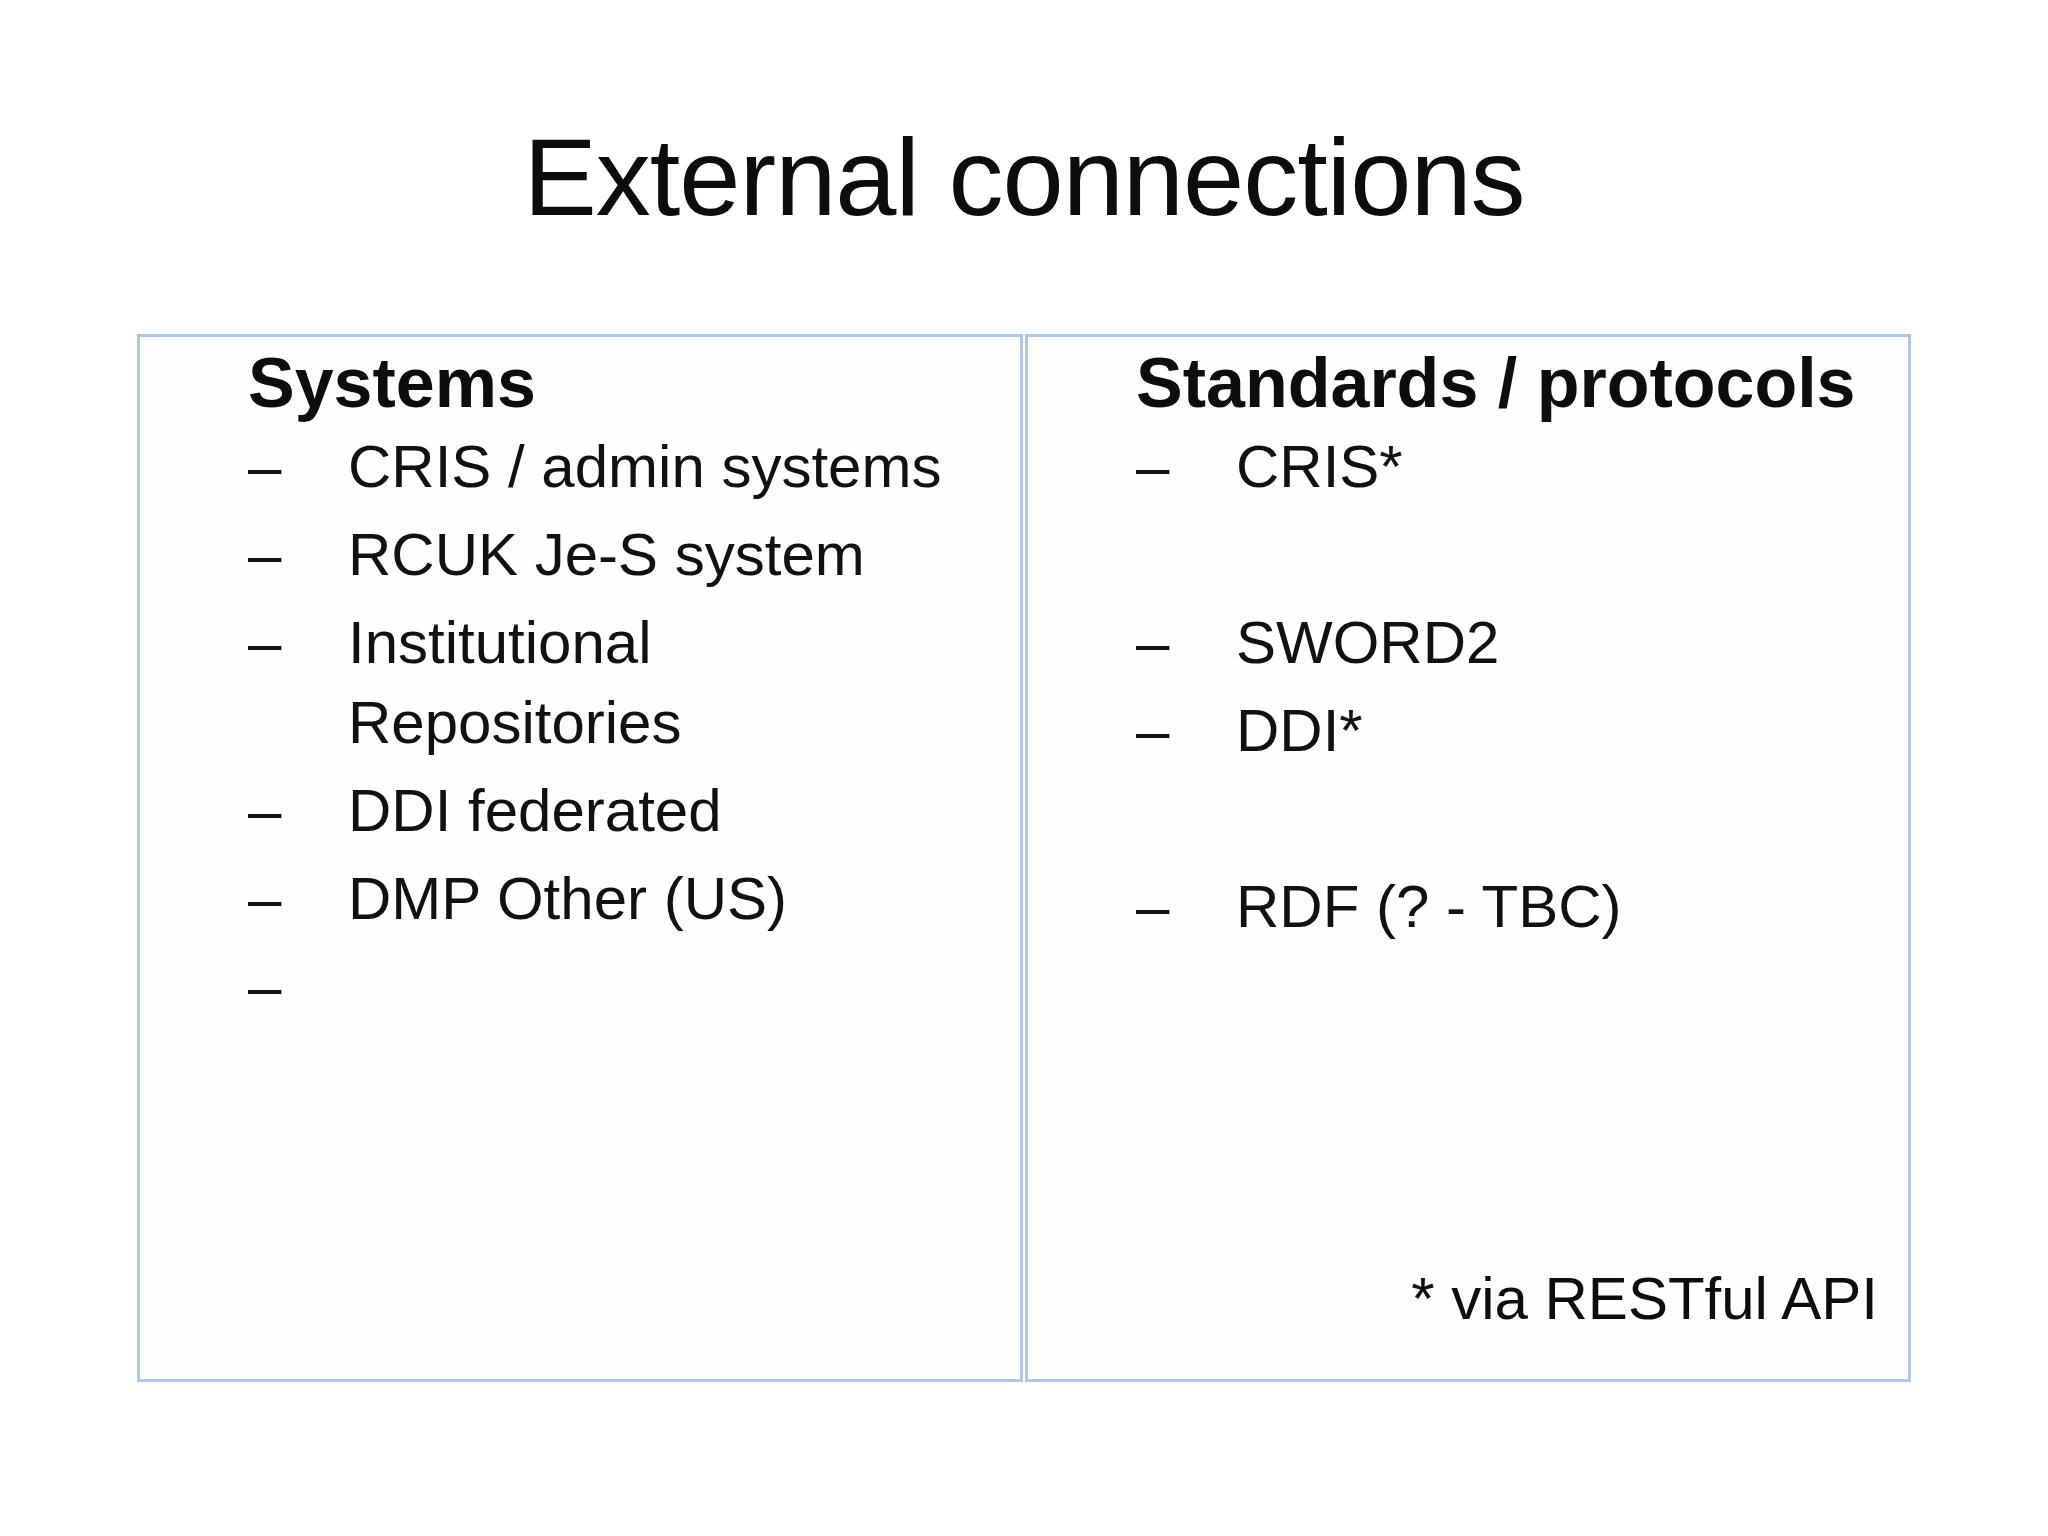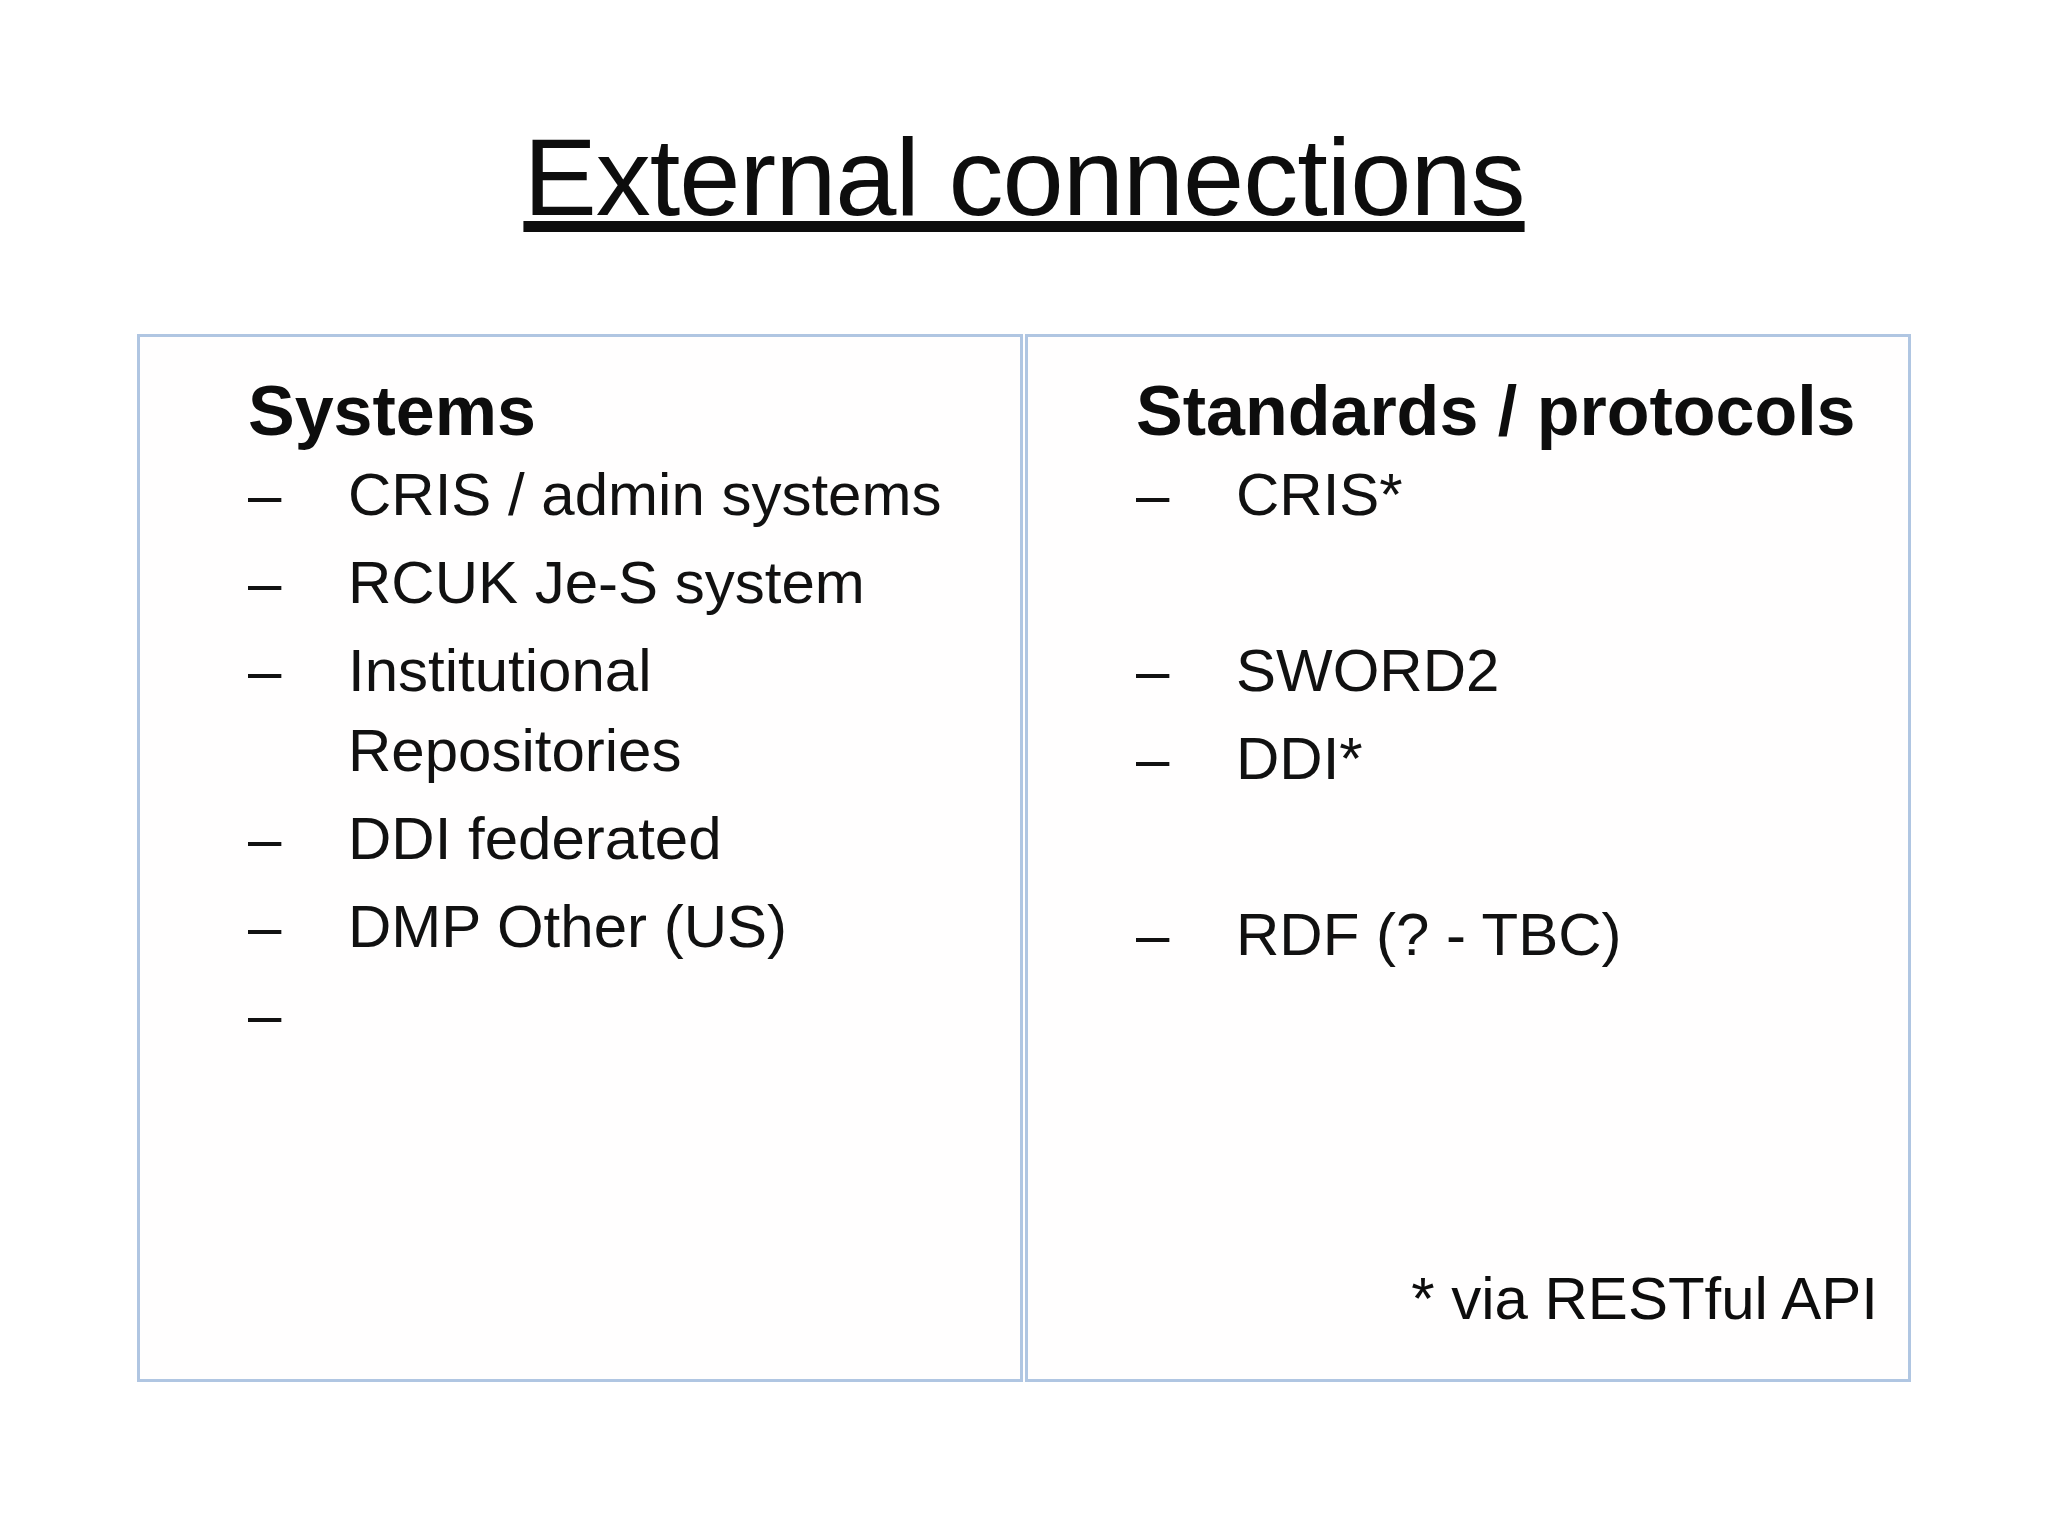--- a/index.html
+++ b/index.html
@@ -21,37 +21,36 @@
     top: 122px;
     left: 0;
     right: 0;
     margin: 0;
     text-align: center;
     font-size: 110px;
     font-weight: 400;
     line-height: 1;
     letter-spacing: -1px;
     color: #0d0d0d;
-    text-decoration: underline;
   }
   .panels {
     position: absolute;
     top: 334px;
     left: 137px;
     right: 137px;
     height: 1048px;
     display: flex;
     gap: 2px;
   }
   .panel {
     flex: 1 1 0;
     box-sizing: border-box;
     border: 3px solid #b0c6e2;
     background: #fffefe;
-    padding: 32px 40px 0 108px;
+    padding: 4px 40px 0 108px;
     position: relative;
   }
   h2.panel-heading {
     margin: 0 0 2px 0;
     font-size: 70px;
     font-weight: 700;
     line-height: 84px;
     color: #0d0d0d;
   }
   .bullet-row {

